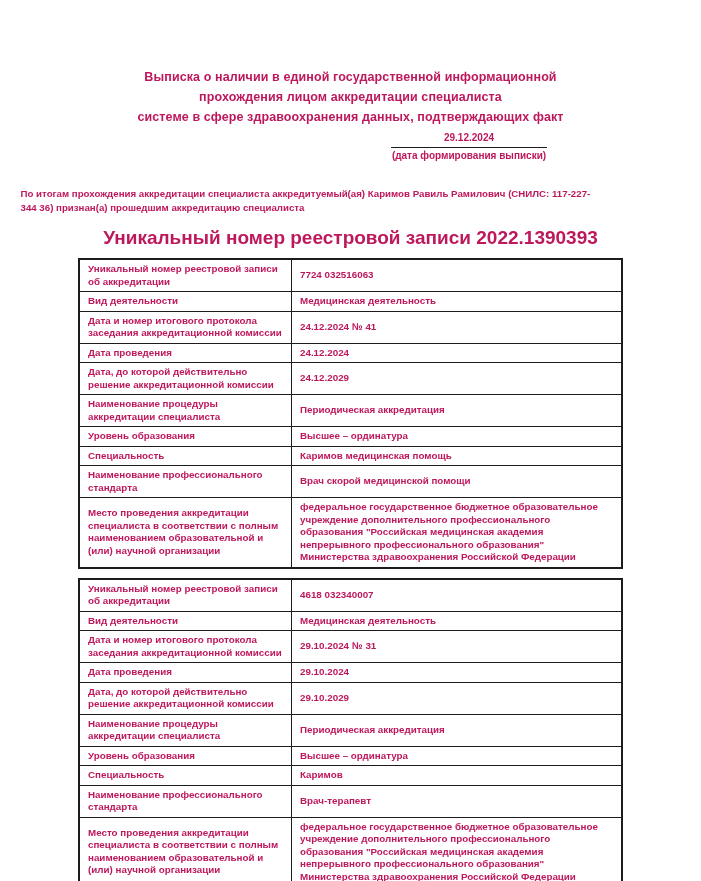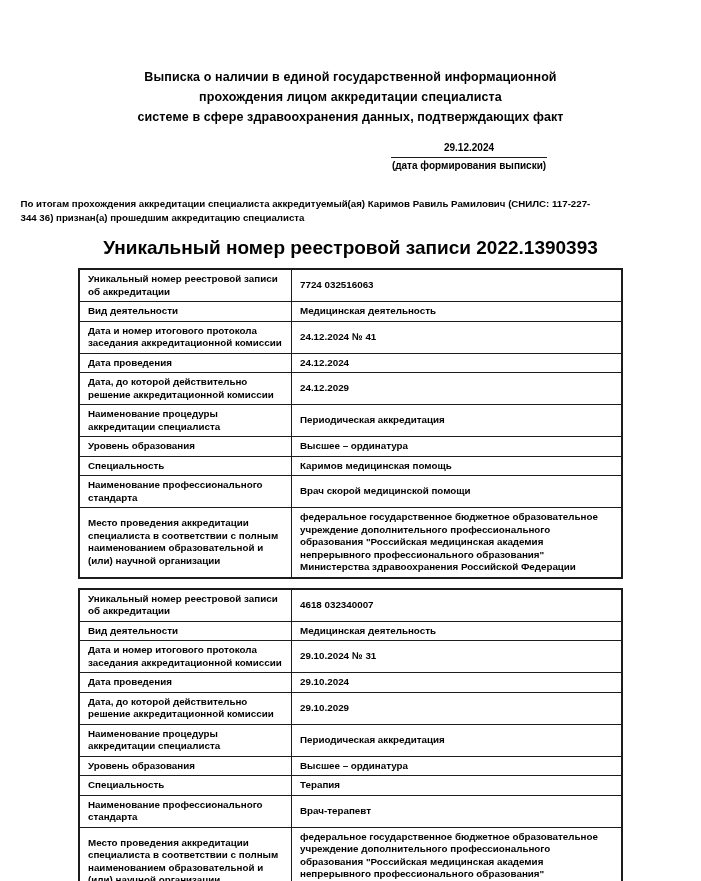--- a/index.html
+++ b/index.html
@@ -1,35 +1,35 @@
 <!DOCTYPE html>
 <html><head>
 <meta charset="utf-8">
 <style>
   html, body { margin: 0; padding: 0; background: #ffffff; }
   .page {
     width: 701px;
     height: 881px;
     background: #ffffff;
-    color: #000000;
+    color: #be185d;
     font-family: "Liberation Sans", sans-serif;
     font-weight: 700;
     position: relative;
     overflow: hidden;
     box-sizing: border-box;
   }
   .doc-title {
     padding-top: 67px;
     text-align: center;
     font-size: 12.5px;
     line-height: 20px;
     letter-spacing: 0.1px;
   }
   .date-block {
-    margin: 15px 0 0 391px;
+    margin: 5px 0 0 391px;
     width: 156px;
     text-align: center;
     font-size: 10px;
     line-height: 12px;
   }
   .date-value {
     padding-bottom: 3px;
     border-bottom: 1.5px solid #1c1c1c;
   }
   .date-caption { padding-top: 2px; }
@@ -169,21 +169,21 @@
         <tr>
           <td class="label-cell">Наименование процедуры аккредитации специалиста</td>
           <td class="value-cell">Периодическая аккредитация</td>
         </tr>
         <tr>
           <td class="label-cell">Уровень образования</td>
           <td class="value-cell">Высшее – ординатура</td>
         </tr>
         <tr>
           <td class="label-cell">Специальность</td>
-          <td class="value-cell">Терапия</td>
+          <td class="value-cell">Каримов</td>
         </tr>
         <tr>
           <td class="label-cell">Наименование профессионального стандарта</td>
           <td class="value-cell">Врач-терапевт</td>
         </tr>
         <tr>
           <td class="label-cell">Место проведения аккредитации специалиста в соответствии с полным наименованием образовательной и (или) научной организации</td>
           <td class="value-cell">федеральное государственное бюджетное образовательное учреждение дополнительного профессионального образования "Российская медицинская академия непрерывного профессионального образования" Министерства здравоохранения Российской Федерации</td>
         </tr>
       </tbody>

